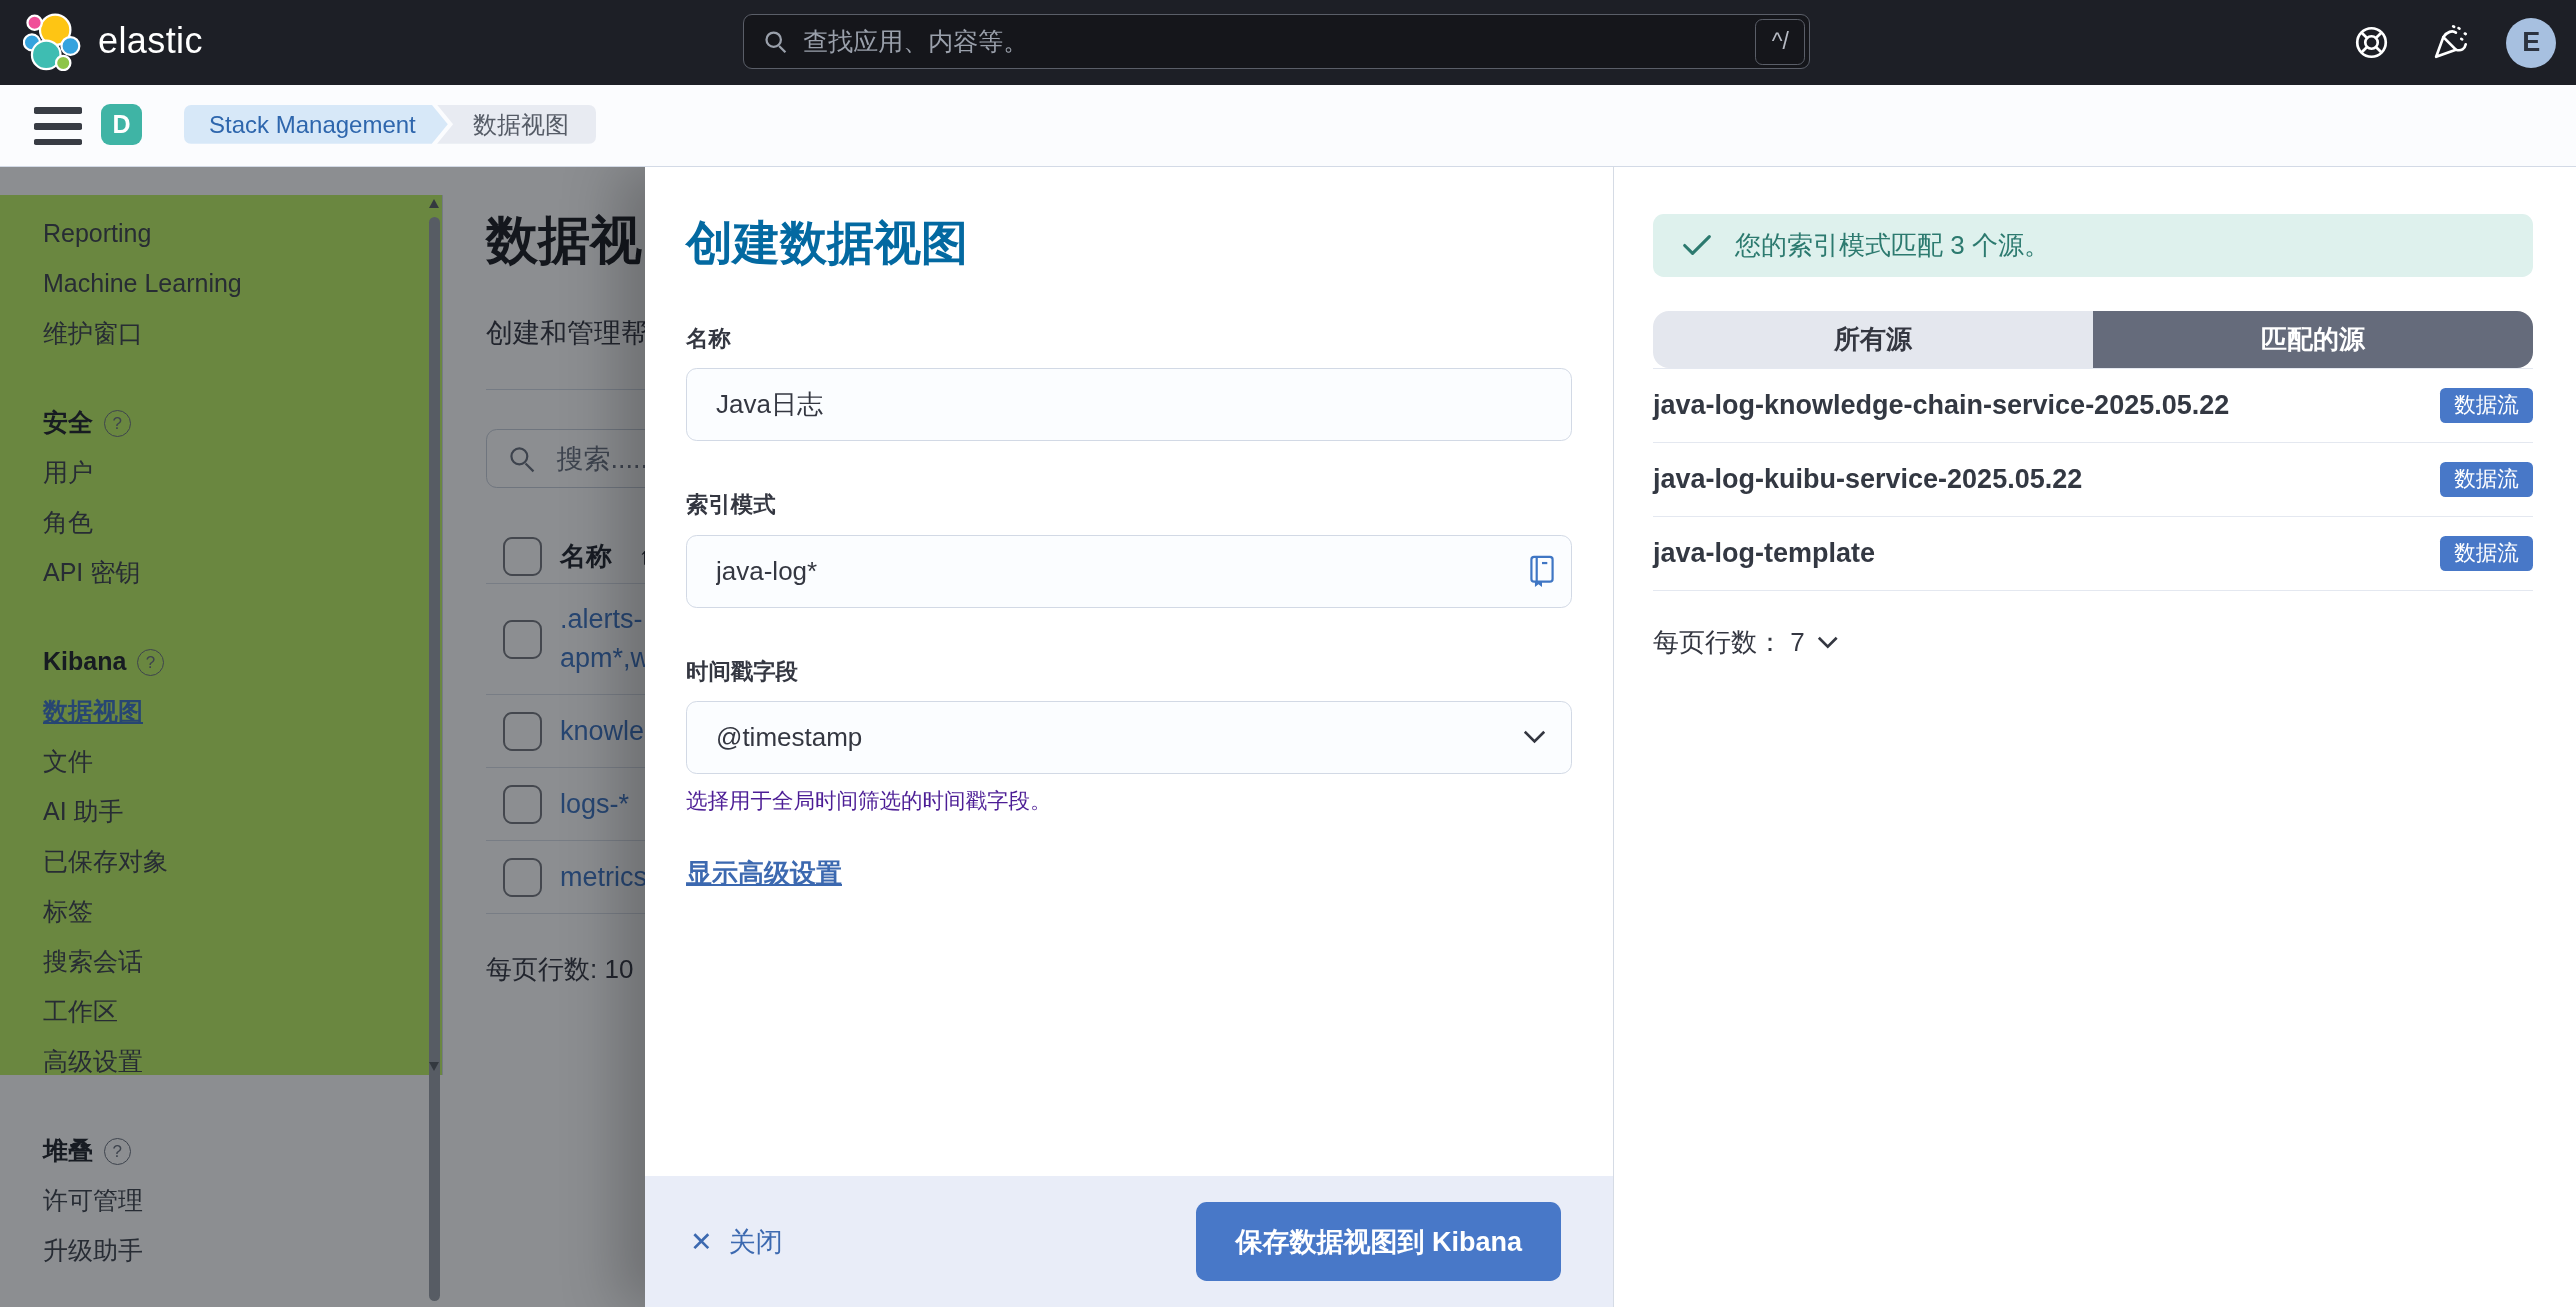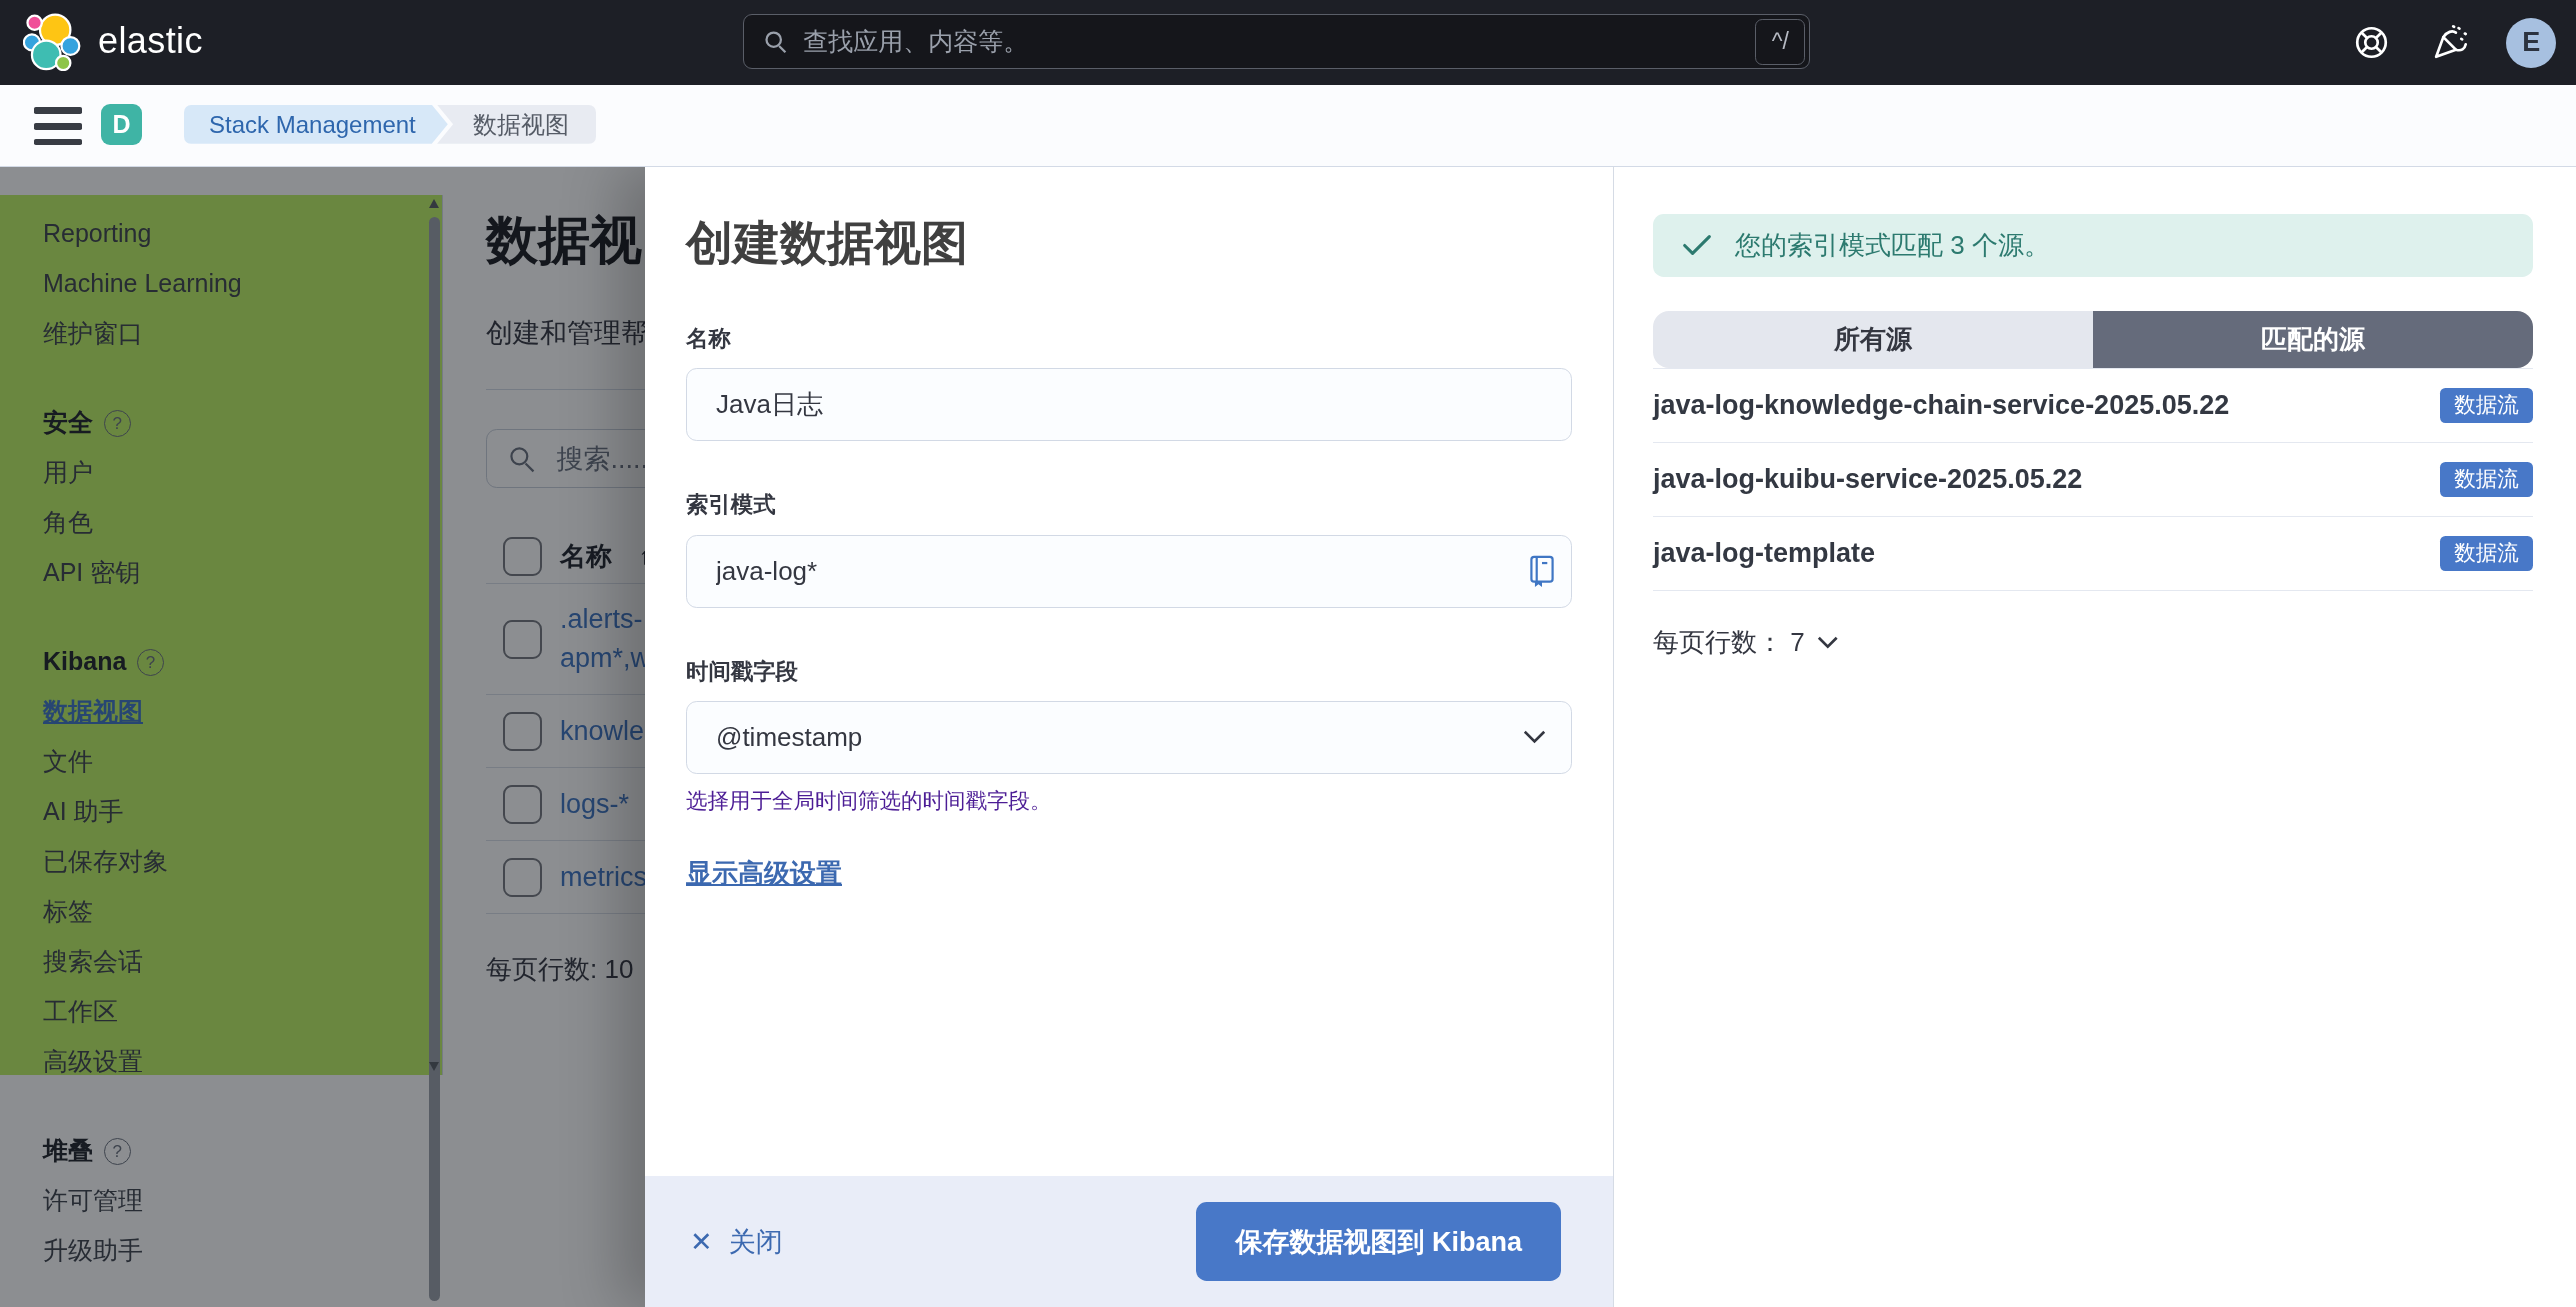--- a/index.html
+++ b/index.html
@@ -75,21 +75,21 @@
   .sort-arrow { font-size:23px; margin-left:9px; color:#1f242c; }
   .pg-pagination { margin-top:38px; font-size:26px; color:#343741; display:flex; align-items:center; gap:12.5px; }
 
   
   .overlay { position:absolute; left:0; top:167px; width:1613px; height:1140px; background:rgba(14,18,26,0.48); z-index:5; }
 
   
   .flyout { position:absolute; left:645px; top:167px; width:968px; height:1140px; background:#fff; z-index:10;
             box-shadow:-27px 0 54px rgba(0,0,0,0.22); }
   .fly-form { padding:45px 41px 0 41px; }
-  .fly-title { font-size:47px; font-weight:700; color:#404040; }
+  .fly-title { font-size:47px; font-weight:700; color:#0369a1; }
   .fgroup { margin-top:48px; }
   .flabel { font-size:22.4px; font-weight:700; color:#343741; margin-bottom:14.3px; }
   .fctl { position:relative; width:886px; height:73px; background:#fbfdff; border:1.8px solid #d2d9e5; border-radius:10.7px;margin-top:12px; }
   .fctl input { width:100%; height:100%; background:transparent; border:none; outline:none; padding:0 72px 0 29px;
                 font-size:26px; color:#343741; font-family:inherit; }
   .fctl.select { display:flex; align-items:center; padding-left:29px; font-size:26px; color:#343741; cursor:pointer; }
   .append-ic { position:absolute; right:1.8px; top:1.8px; bottom:1.8px; width:55px; display:flex; align-items:center;
                justify-content:center; border-radius:0 9px 9px 0; }
   .chev { position:absolute; right:25px; top:50%; transform:translateY(-50%); }
   .fhelp { margin-top:12.5px; font-size:21.5px; color:#4c1d95; }

